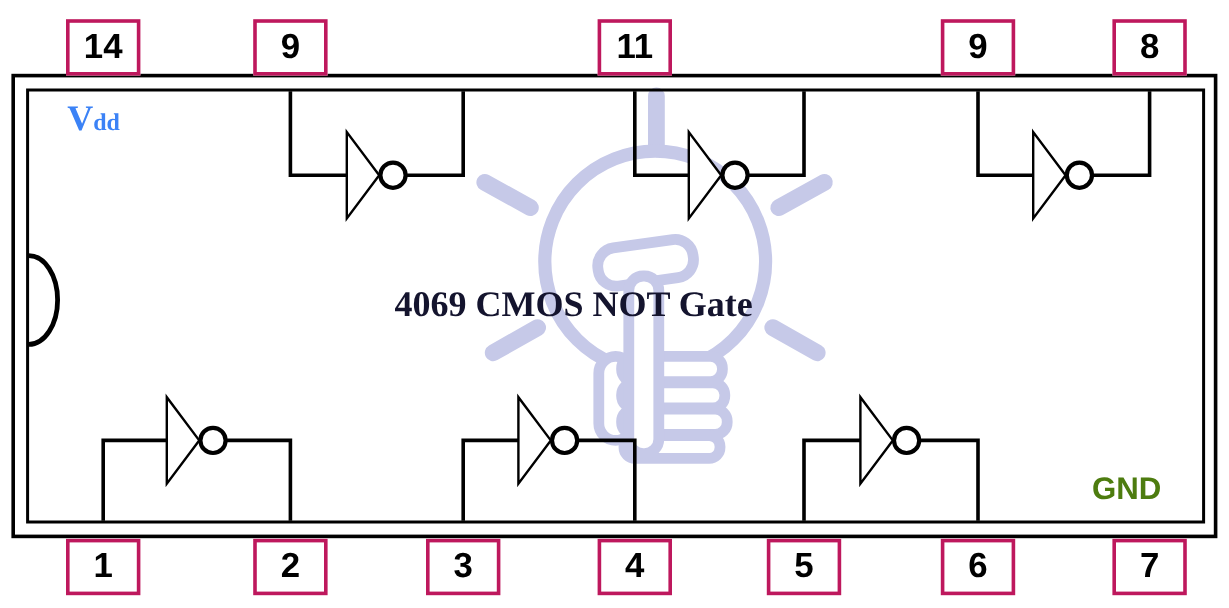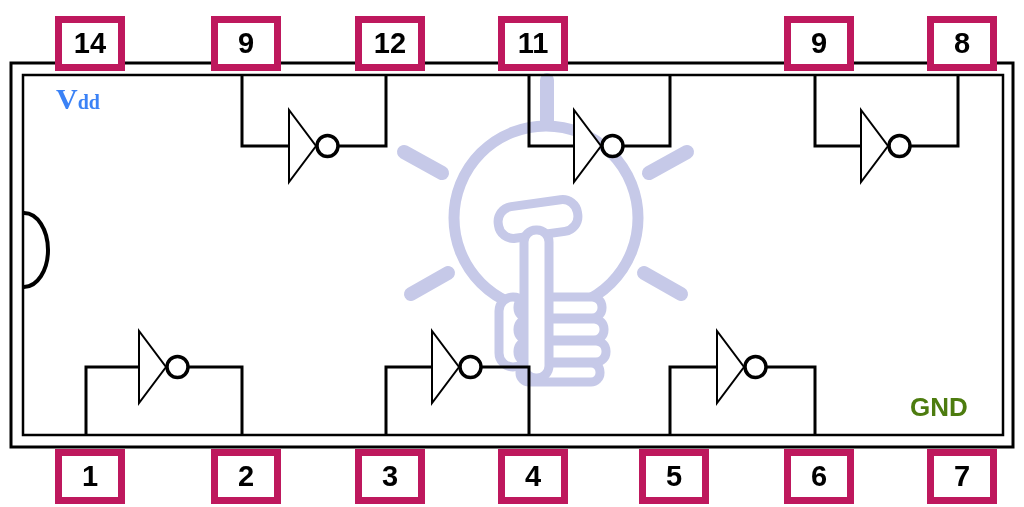--- a/index.html
+++ b/index.html
@@ -7,21 +7,21 @@
     position:relative;
     width:1024px;height:507px;
     background:#ffffff;
     font-family:"Liberation Sans", sans-serif;
     overflow:hidden;
   }
   #gfx{position:absolute;left:0;top:0;z-index:1;}
   .pin{
     position:absolute;
     width:56px;height:41px;
-    border:7px solid #be185d;
+    border:3px solid #be185d;
     background:#fff;
     display:flex;align-items:center;justify-content:center;
     font-family:"Liberation Sans", sans-serif;
     font-weight:bold;font-size:29px;color:#000;
     z-index:3;
   }
   .pin.top{top:16px;}
   .pin.bottom{top:449px;}
   .label{position:absolute;z-index:4;white-space:nowrap;}
   #vdd-label{
@@ -116,33 +116,33 @@
         <path d="M670,434 V367 H717"></path>
         <polygon points="717,331 717,403 744,367" fill="#fff" stroke-width="2"></polygon>
         <circle cx="755.5" cy="367" r="10.5" fill="#fff" stroke-width="3.5"></circle>
         <path d="M766,367 H815 V434"></path>
       </g>
     </g>
   </svg>
 
   <div class="pin top" style="left:55px">14</div>
   <div class="pin top" style="left:211px">9</div>
-  <div class="pin top" style="left:355px">12</div>
   <div class="pin top" style="left:498px">11</div>
   <div class="pin top" style="left:784px">9</div>
   <div class="pin top" style="left:927px">8</div>
 
   <div class="pin bottom" style="left:55px">1</div>
   <div class="pin bottom" style="left:211px">2</div>
   <div class="pin bottom" style="left:355px">3</div>
   <div class="pin bottom" style="left:498px">4</div>
   <div class="pin bottom" style="left:639px">5</div>
   <div class="pin bottom" style="left:784px">6</div>
   <div class="pin bottom" style="left:927px">7</div>
 
   <div class="label" id="vdd-label">
     <span class="main">V</span><span class="sub">dd</span>
   </div>
 
+  <div class="label" id="chip-title">4069 CMOS NOT Gate</div>
 
   <div class="label" id="gnd-label">GND</div>
 
 </div>
 
 </body></html>

